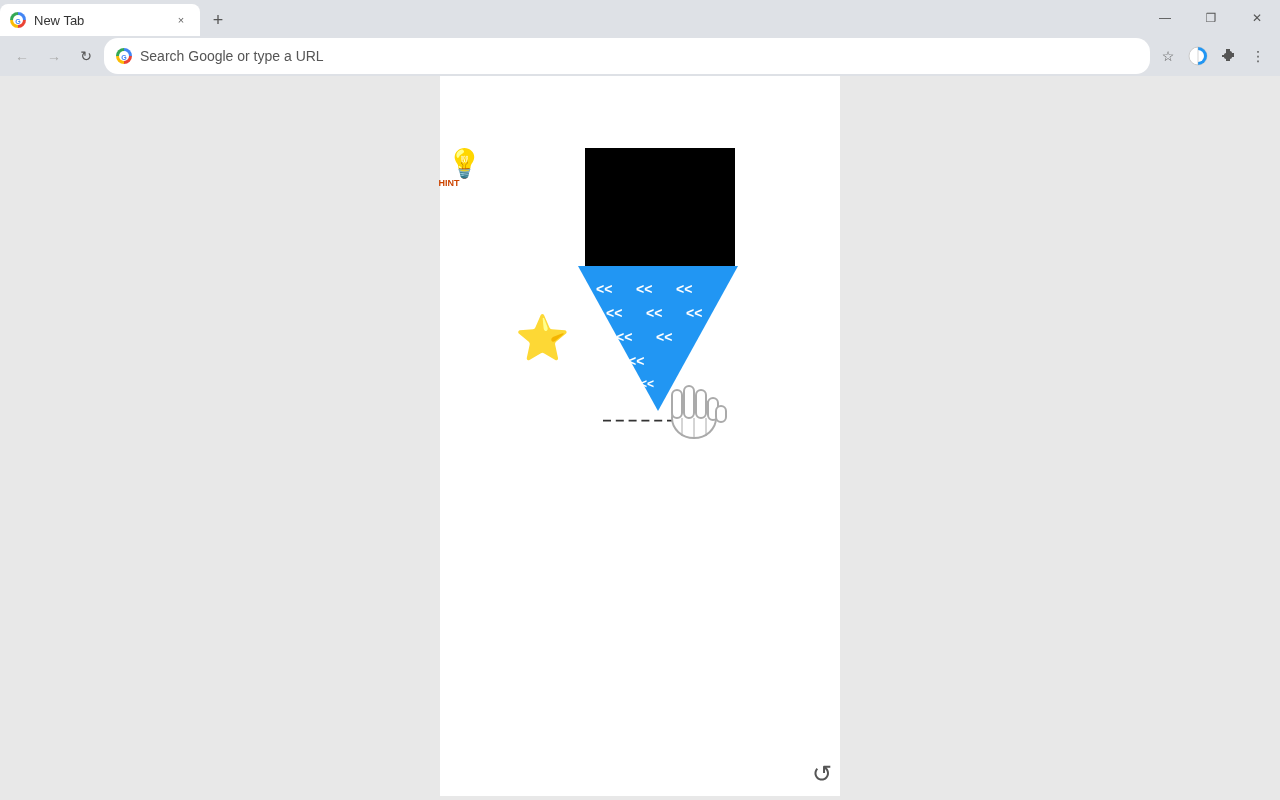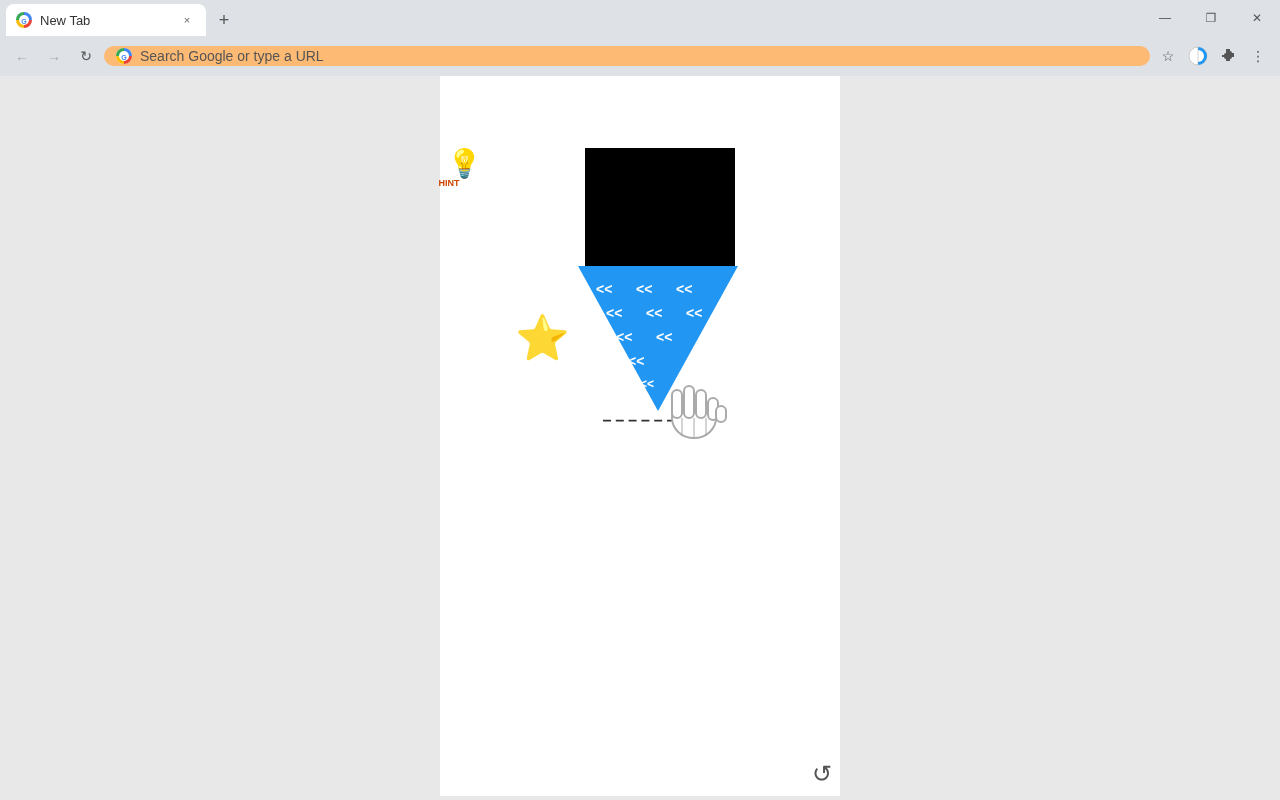--- a/index.html
+++ b/index.html
@@ -13,21 +13,21 @@
       flex-direction: column;
       background: #dee1e6;
     }
 
     
     .tab-bar {
       height: 36px;
       background: #dee1e6;
       display: flex;
       align-items: flex-end;
-      padding-left: 6px;
+      padding-left: 0;
       position: relative;
     }
 
     .tab {
       display: flex;
       align-items: center;
       height: 32px;
       background: #ffffff;
       border-radius: 8px 8px 0 0;
       padding: 0 10px;
@@ -120,22 +120,22 @@
       align-items: center;
       justify-content: center;
       color: #555;
       font-size: 14px;
       cursor: pointer;
     }
     .nav-btn.disabled { color: #aaa; cursor: default; }
 
     .address-input {
       flex: 1;
-      height: 20px;
-      background: #fdba74;
+      height: 36px;
+      background: #ffffff;
       border-radius: 14px;
       display: flex;
       align-items: center;
       padding: 0 12px;
       gap: 8px;
       font-size: 14px;
       color: #333;
     }
 
     .address-text {

